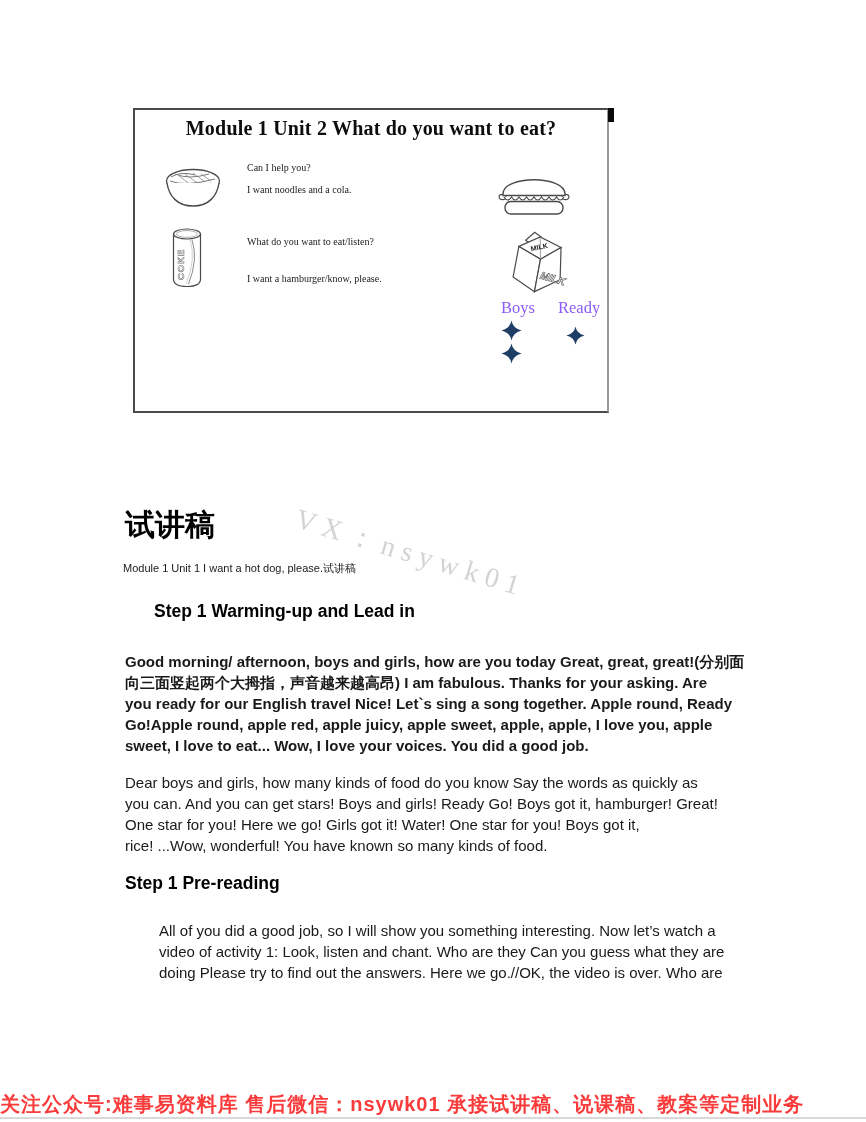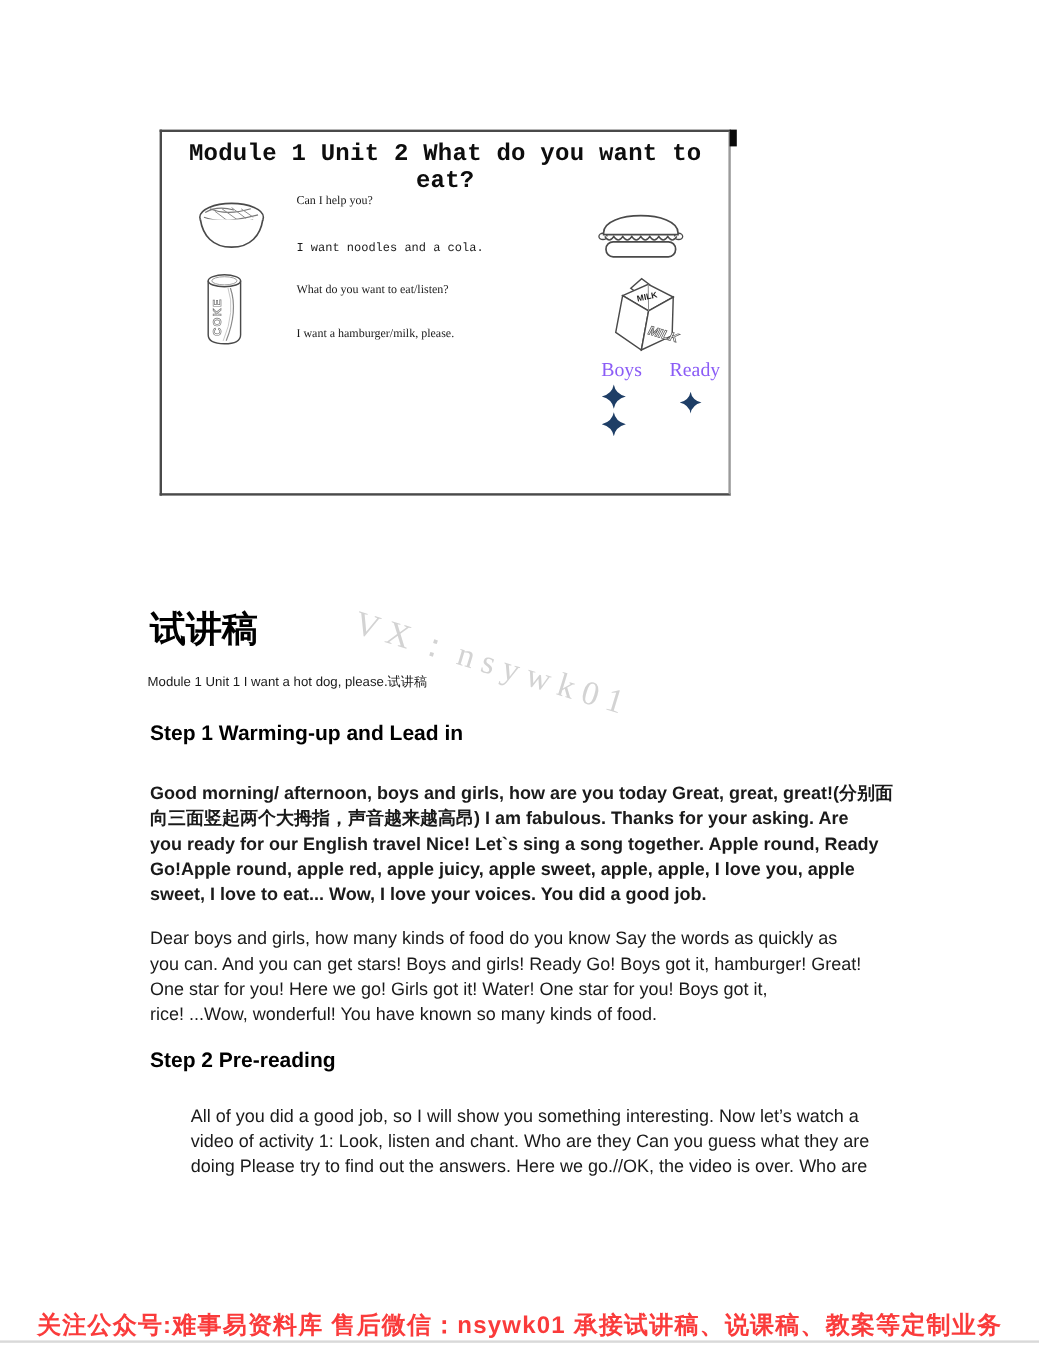--- a/index.html
+++ b/index.html
@@ -11,21 +11,21 @@
   
   .flashcard {
     position:absolute; left:133px; top:108px; width:476px; height:305px;
     border:2px solid #4a4a4a; border-right-color:#9a9a9a; background:#fff;
   }
   .corner-tick {
     position:absolute; right:-7px; top:-2px; width:6px; height:14px; background:#0a0a0a;
   }
   .fc-title {
     position:absolute; top:7px; left:0; width:100%; text-align:center;
-    font-family:Liberation Mono, monospace; font-weight:700; font-size:20px; color:#0d0d0d;
+    font-family:Liberation Serif, serif; font-weight:700; font-size:20px; color:#0d0d0d;
     letter-spacing:0.2px;
   }
   .fc-line {
     position:absolute; left:112px; white-space:nowrap;
     font-family:"Liberation Serif", serif; font-size:10px; color:#1a1a1a;
   }
   .fc-icon { position:absolute; }
   .score-label {
     position:absolute; font-family:"Liberation Serif", serif; font-size:16.5px; color:#8b5cf6;
   }
@@ -37,32 +37,32 @@
     font-family:"Liberation Serif", serif; font-size:28px; letter-spacing:7px;
     color:#d3d3d3; transform:rotate(17deg); transform-origin:left top; white-space:nowrap;
   }
   
   .doc-heading {
     position:absolute; left:125px; top:492px;
     font-size:30px; font-weight:700; line-height:40px; color:#000;margin-top:13px;
   }
   .subtitle { position:absolute; left:123px; top:561px; font-size:11px; }
   .step-heading { position:absolute; left:125px; font-size:17.5px; font-weight:700; color:#000; }
-  #step1-heading { top:601px; }
+  #step1-heading { top:601px;margin-left:29px; }
   #step2-heading { top:873px; }
   .para {
     position:absolute; left:125px; width:700px;
     font-size:15px; line-height:21px; white-space:pre-line; color:#1a1a1a;
   }
   #para-1 { top:651px;font-weight:bold; }
   #para-2 { top:772px; }
   #para-3 { top:920px;margin-left:34px; }
   
   .footer-bar {
-    position:absolute; left:0; top:1091px; width:100%; text-align:center;
+    position:absolute; left:0; top:1091px; width:100%; text-align:left;
     font-weight:700; font-size:20px; letter-spacing:1px; white-space:nowrap;
   }
   .footer-hairline {
     position:absolute; left:0; top:1117px; width:100%; height:2px; background:#d9d9d9;
   }
 </style>
 </head>
 <body>
 
 <div class="flashcard">
@@ -80,23 +80,23 @@
   <svg class="fc-icon" style="left:36px; top:117px;" width="32" height="62" viewBox="0 0 32 62">
     <path d="M2.5 7 L2.5 52 Q2.5 59.5 16 59.5 Q29.5 59.5 29.5 52 L29.5 7" fill="#fff" stroke="#4a4a4a" stroke-width="1.2"></path>
     <ellipse cx="16" cy="7" rx="13.5" ry="5" fill="#fff" stroke="#4a4a4a" stroke-width="1.2"></ellipse>
     <ellipse cx="16" cy="7" rx="10.5" ry="3.4" fill="none" stroke="#999" stroke-width="0.8"></ellipse>
     <path d="M21 13 Q27.5 32 17.5 57" stroke="#8a8a8a" fill="none" stroke-width="1"></path>
     <path d="M19 13 Q25.5 32 15 57" stroke="#bdbdbd" fill="none" stroke-width="0.7"></path>
     <text x="-53" y="13" transform="rotate(-90)" font-size="9.5" font-weight="700" fill="#fff" stroke="#777" stroke-width="0.55" letter-spacing="1" font-family="Liberation Sans, sans-serif">COKE</text>
   </svg>
 
   <div class="fc-line" style="top:52px;">Can I help you?</div>
-  <div class="fc-line" style="top:92px;font-family:Liberation Mono, monospace;">I want noodles and a cola.</div>
+  <div class="fc-line" style="top:74px;">I want noodles and a cola.</div>
   <div class="fc-line" style="top:126px;">What do you want to eat/listen?</div>
-  <div class="fc-line" style="top:163px;">I want a hamburger/milk, please.</div>
+  <div class="fc-line" style="top:163px;">I want a hamburger/know, please.</div>
 
   <svg class="fc-icon" style="left:363px; top:58px;" width="72" height="52" viewBox="0 0 72 52">
     <ellipse cx="4.5" cy="29" rx="3.4" ry="2.6" fill="#fff" stroke="#4a4a4a" stroke-width="1.1"></ellipse>
     <ellipse cx="67.5" cy="29" rx="3.4" ry="2.6" fill="#fff" stroke="#4a4a4a" stroke-width="1.1"></ellipse>
     <path d="M5 26 C5 7 67 7 67 26 L67 27.5 L5 27.5 Z" fill="#fff" stroke="#4a4a4a" stroke-width="1.4"></path>
     <path d="M6 29 Q9.7 35 13.5 29 Q17.2 35 21 29 Q24.7 35 28.5 29 Q32.2 35 36 29 Q39.7 35 43.5 29 Q47.2 35 51 29 Q54.7 35 58.5 29 Q62.2 35 66 29" fill="#fff" stroke="#4a4a4a" stroke-width="1.2"></path>
     <rect x="7" y="33.5" width="58" height="12.5" rx="6" fill="#fff" stroke="#4a4a4a" stroke-width="1.4"></rect>
   </svg>
 
   <svg class="fc-icon" style="left:372px; top:120px;" width="64" height="66" viewBox="0 0 64 66">
@@ -138,20 +138,20 @@
 向三面竖起两个大拇指，声音越来越高昂) I am fabulous. Thanks for your asking. Are
 you ready for our English travel Nice! Let`s sing a song together. Apple round, Ready
 Go!Apple round, apple red, apple juicy, apple sweet, apple, apple, I love you, apple
 sweet, I love to eat... Wow, I love your voices. You did a good job.</p>
 
 <p class="para" id="para-2">Dear boys and girls, how many kinds of food do you know Say the words as quickly as
 you can. And you can get stars! Boys and girls! Ready Go! Boys got it, hamburger! Great!
 One star for you! Here we go! Girls got it! Water! One star for you! Boys got it,
 rice! ...Wow, wonderful! You have known so many kinds of food.</p>
 
-<h2 class="step-heading" id="step2-heading">Step 2 Pre-reading</h2>
+<h2 class="step-heading" id="step2-heading">Step 1 Pre-reading</h2>
 
 <p class="para" id="para-3">All of you did a good job, so I will show you something interesting. Now let’s watch a
 video of activity 1: Look, listen and chant. Who are they Can you guess what they are
 doing Please try to find out the answers. Here we go.//OK, the video is over. Who are</p>
 
 <div class="footer-bar" style="color: rgb(250, 59, 59);">关注公众号:难事易资料库  售后微信：nsywk01  承接试讲稿、说课稿、教案等定制业务</div>
 <div class="footer-hairline"></div>
 
 </body></html>

